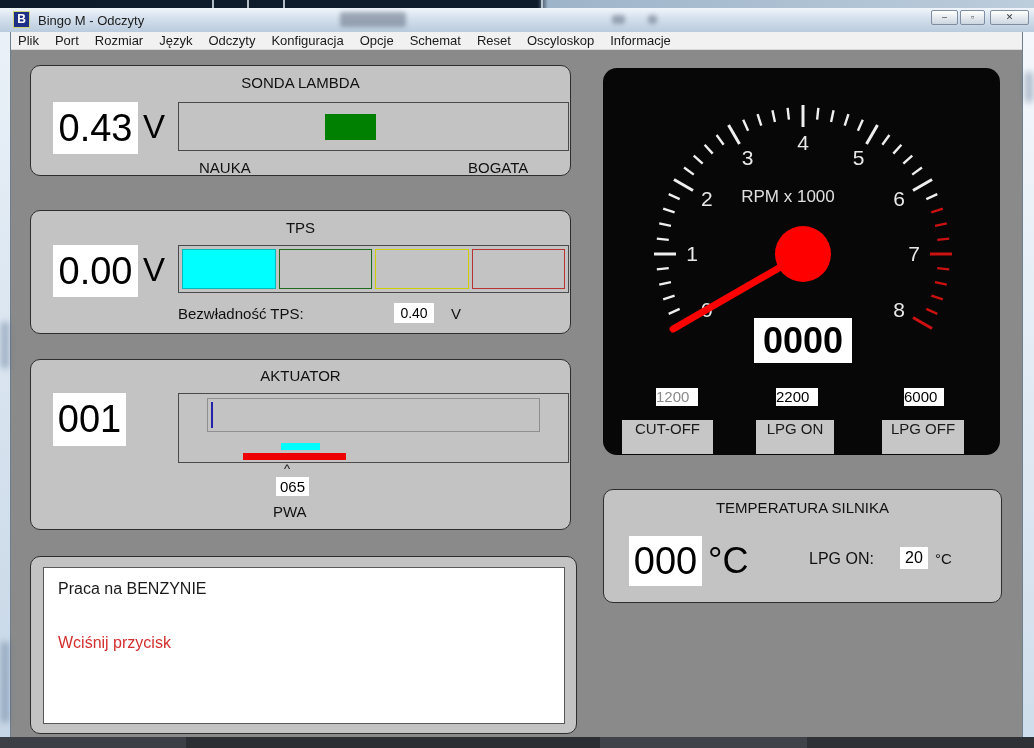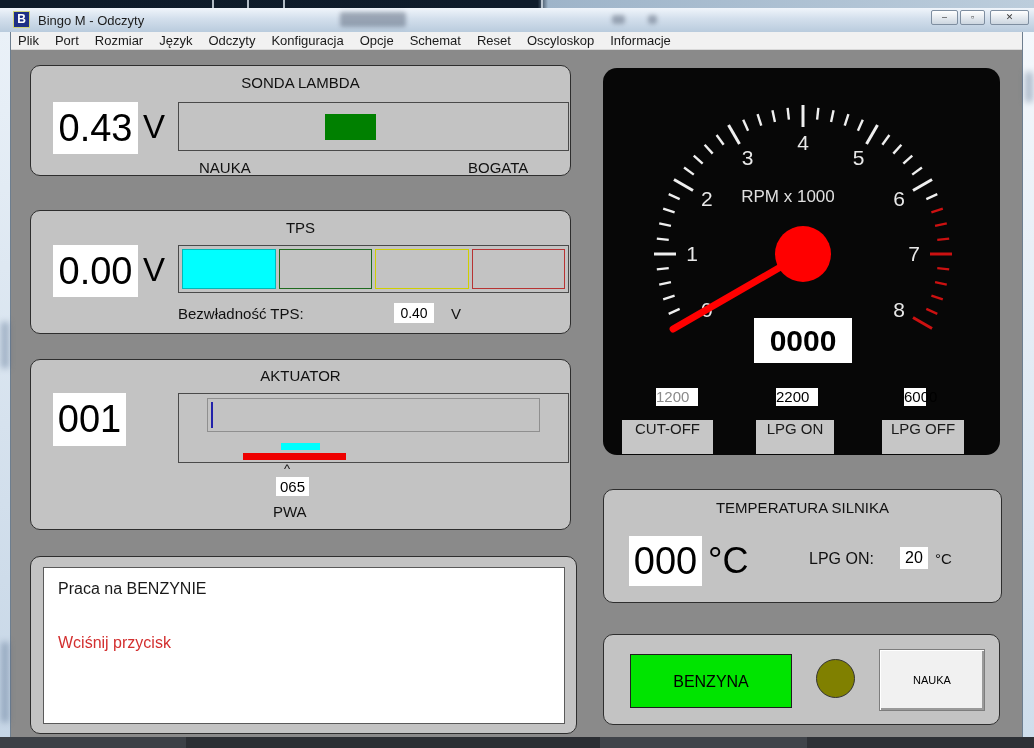--- a/index.html
+++ b/index.html
@@ -47,21 +47,21 @@
 
   .trough{position:absolute;border:1px solid #8f8f8f;box-sizing:border-box;}
   .trough-cursor{position:absolute;left:3px;top:3px;width:2px;height:26px;background:#2222aa;}
   .mini-bar{position:absolute;}
 
   .msg-white{position:absolute;background:#fff;border:1px solid #5a5a5a;box-sizing:border-box;}
   .msg-line{position:absolute;font-size:16px;}
 
   
   .gauge-panel{position:absolute;background:#070707;border-radius:14px;}
-  .gauge-vbox{font-weight:bold;font-size:30px;line-height:45px;}
+  .gauge-vbox{font-weight:bold;font-size:36px;line-height:45px;}
   .gset{position:absolute;background:#fff;font-size:15px;line-height:18px;height:18px;}
   .muted{color:#8a8a8a;}
   .chip{position:absolute;background:#c6c6c6;color:#1a1a1a;font-size:15px;text-align:center;
     height:34px;line-height:18px;}
 
   
   .mode-btn{position:absolute;border:1px solid #1f1f1f;text-align:center;font-size:16px;color:#000;
     box-sizing:border-box;cursor:default;}
   .lamp{position:absolute;border-radius:50%;border:1px solid #333;box-sizing:border-box;}
   .learn-btn{position:absolute;background:#f1f1f1;border:1px solid #7d7d7d;
@@ -214,34 +214,29 @@
         <line x1="323.32863678175113" y1="240.90944681523308" x2="334.2911822734623" y2="245.7902865321427" stroke="#cc1111" stroke-width="2.4"></line>
         <line x1="309.9852262806237" y1="249.5" x2="329.0377851638814" y2="260.5" stroke="#cc1111" stroke-width="3"></line>
         <text x="296.1288198200727" y="248.5" text-anchor="middle" fill="#e8e8e8" font-size="21px" font-family="&quot;Liberation Sans&quot;,sans-serif">8</text>
         <text x="185" y="134" text-anchor="middle" fill="#e0e0e0" font-size="17px" font-family="&quot;Liberation Sans&quot;,sans-serif">RPM x 1000</text>
         <line x1="200" y1="186" x2="70.0961894323342" y2="261" stroke="#ff0000" stroke-width="7" stroke-linecap="round"></line>
         <circle cx="200" cy="186" r="28" fill="#ff0000"></circle>
       </svg>
     <div class="vbox gauge-vbox" style="left:151px;top:250px;width:98px;height:45px;">0000</div>
     <div class="gset muted" style="left:53px;top:320px;width:42px;">1200</div>
     <div class="gset" style="left:173px;top:320px;width:42px;">2200</div>
-    <div class="gset" style="left:301px;top:320px;width:22px;">6000</div>
+    <div class="gset" style="left:301px;top:320px;width:40px;">6000</div>
     <div class="chip" style="left:19px;top:352px;width:91px;">CUT-OFF</div>
     <div class="chip" style="left:153px;top:352px;width:78px;">LPG ON</div>
     <div class="chip" style="left:279px;top:352px;width:82px;">LPG OFF</div>
   </div>
 
   <div class="panel" style="left:603px;top:489px;width:399px;height:114px;">
     <div class="panel-title" style="top:9px;">TEMPERATURA SILNIKA</div>
     <div class="vbox vbox-big" style="left:25px;top:46px;width:73px;height:50px;line-height:50px;">000</div>
     <div class="unit-big" style="left:104px;top:50px;font-size:36px;">°C</div>
     <div class="lbl" style="left:205px;top:60px;font-size:16px;">LPG ON:</div>
     <div class="vbox" style="left:296px;top:57px;width:28px;height:22px;font-size:16px;line-height:22px;">20</div>
     <div class="lbl" style="left:331px;top:60px;">°C</div>
   </div>
 
-  <div class="panel" style="left:603px;top:634px;width:397px;height:91px;">
-    <div class="mode-btn" style="left: 26px; top: 19px; width: 162px; height: 54px; line-height: 54px; background-color: rgb(0, 228, 0);">BENZYNA</div>
-    <div class="lamp" style="left: 212px; top: 24px; width: 39px; height: 39px; background-color: rgb(128, 128, 0);"></div>
-    <div class="learn-btn" style="left:275px;top:14px;width:106px;height:62px;line-height:60px;">NAUKA</div>
-  </div>
 
 </div>
 
 </body></html>

